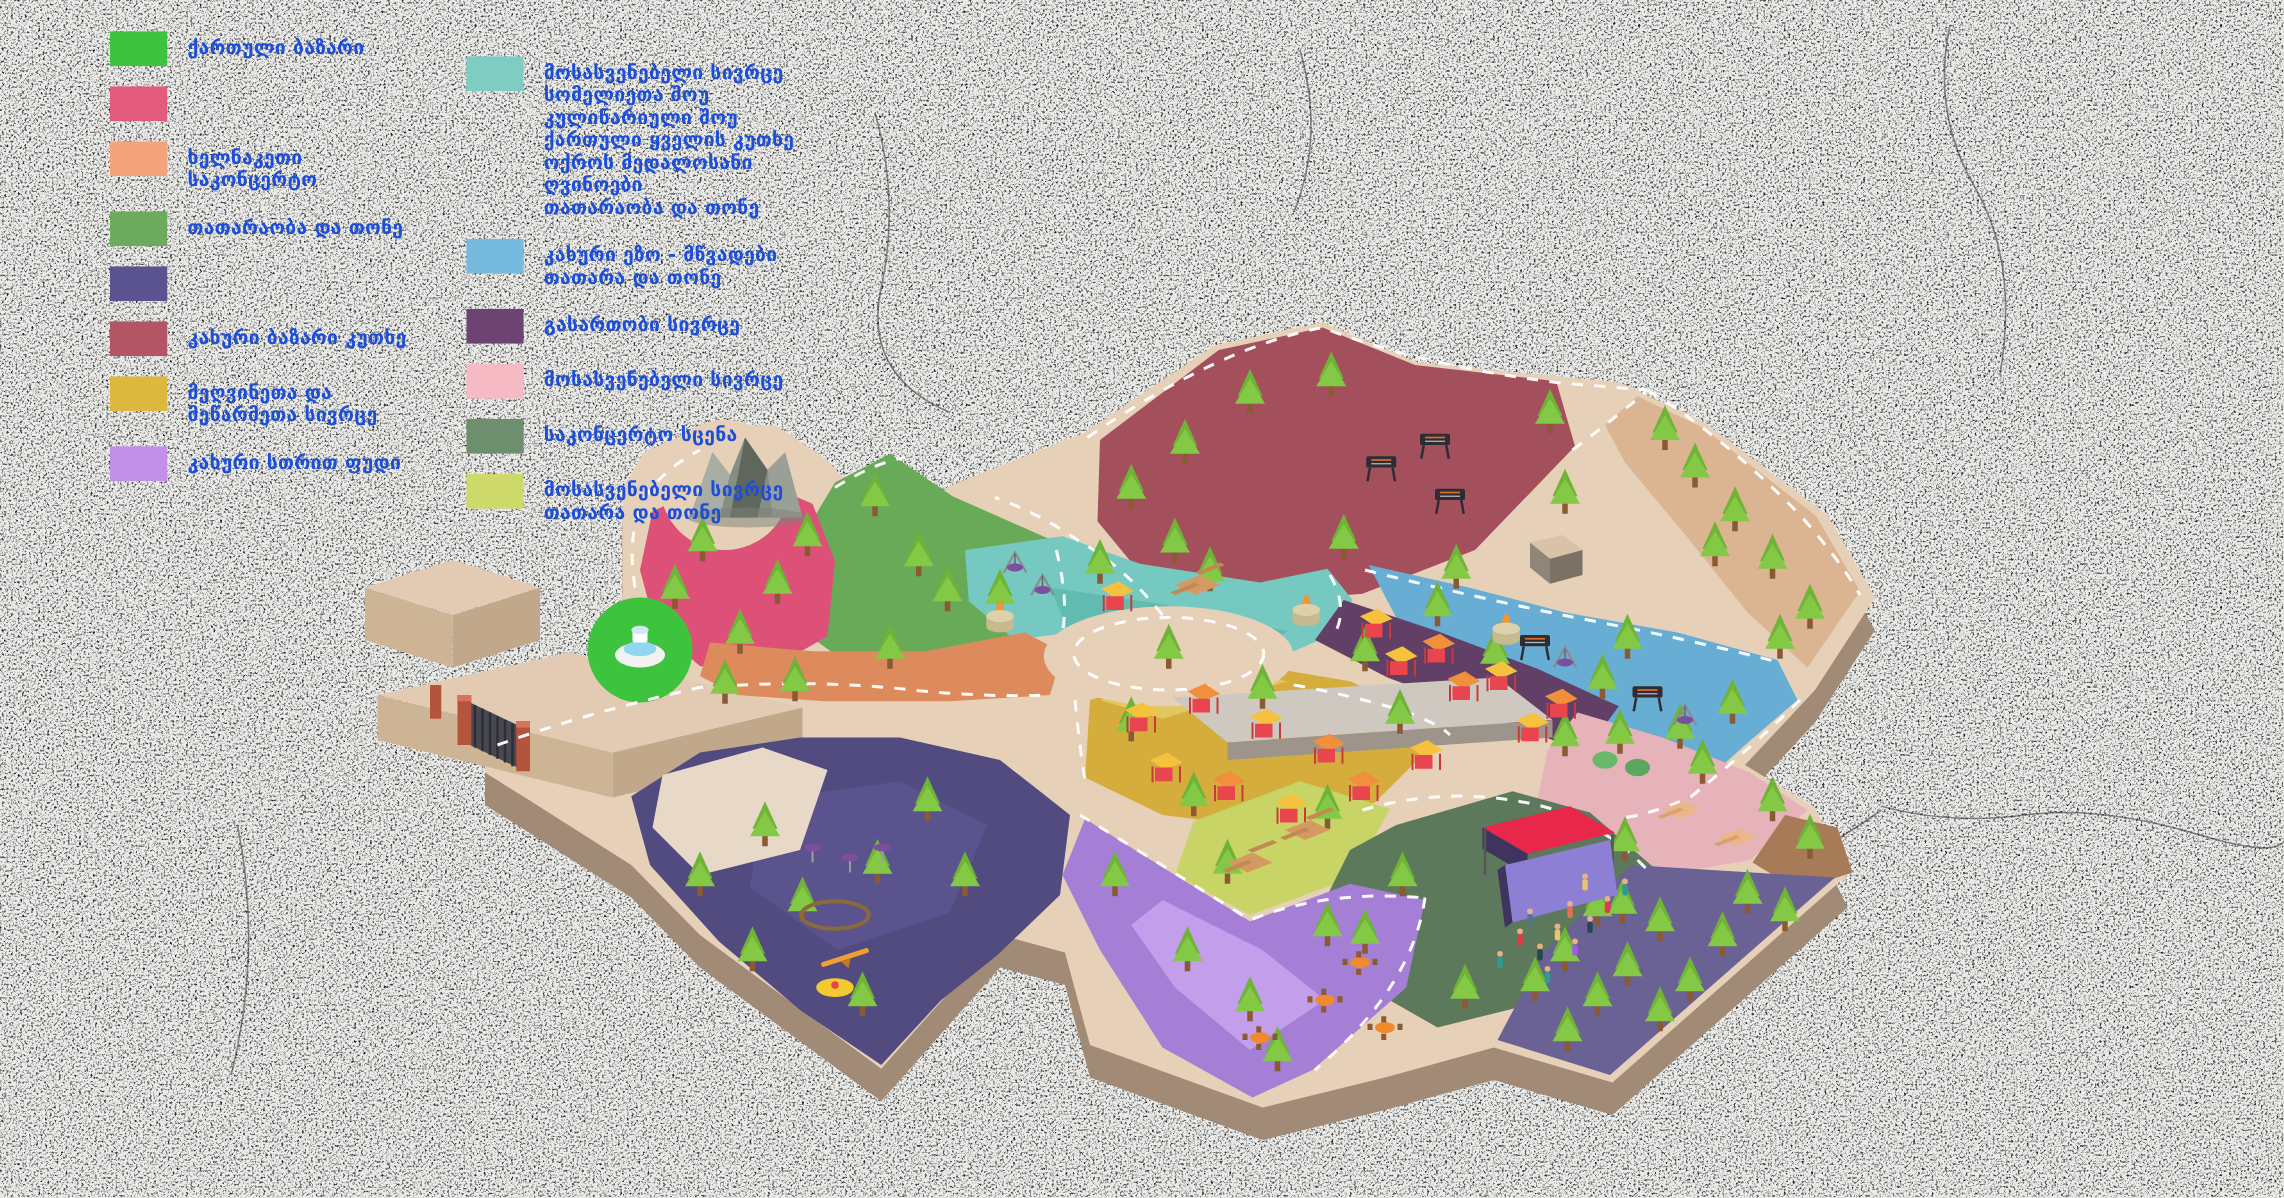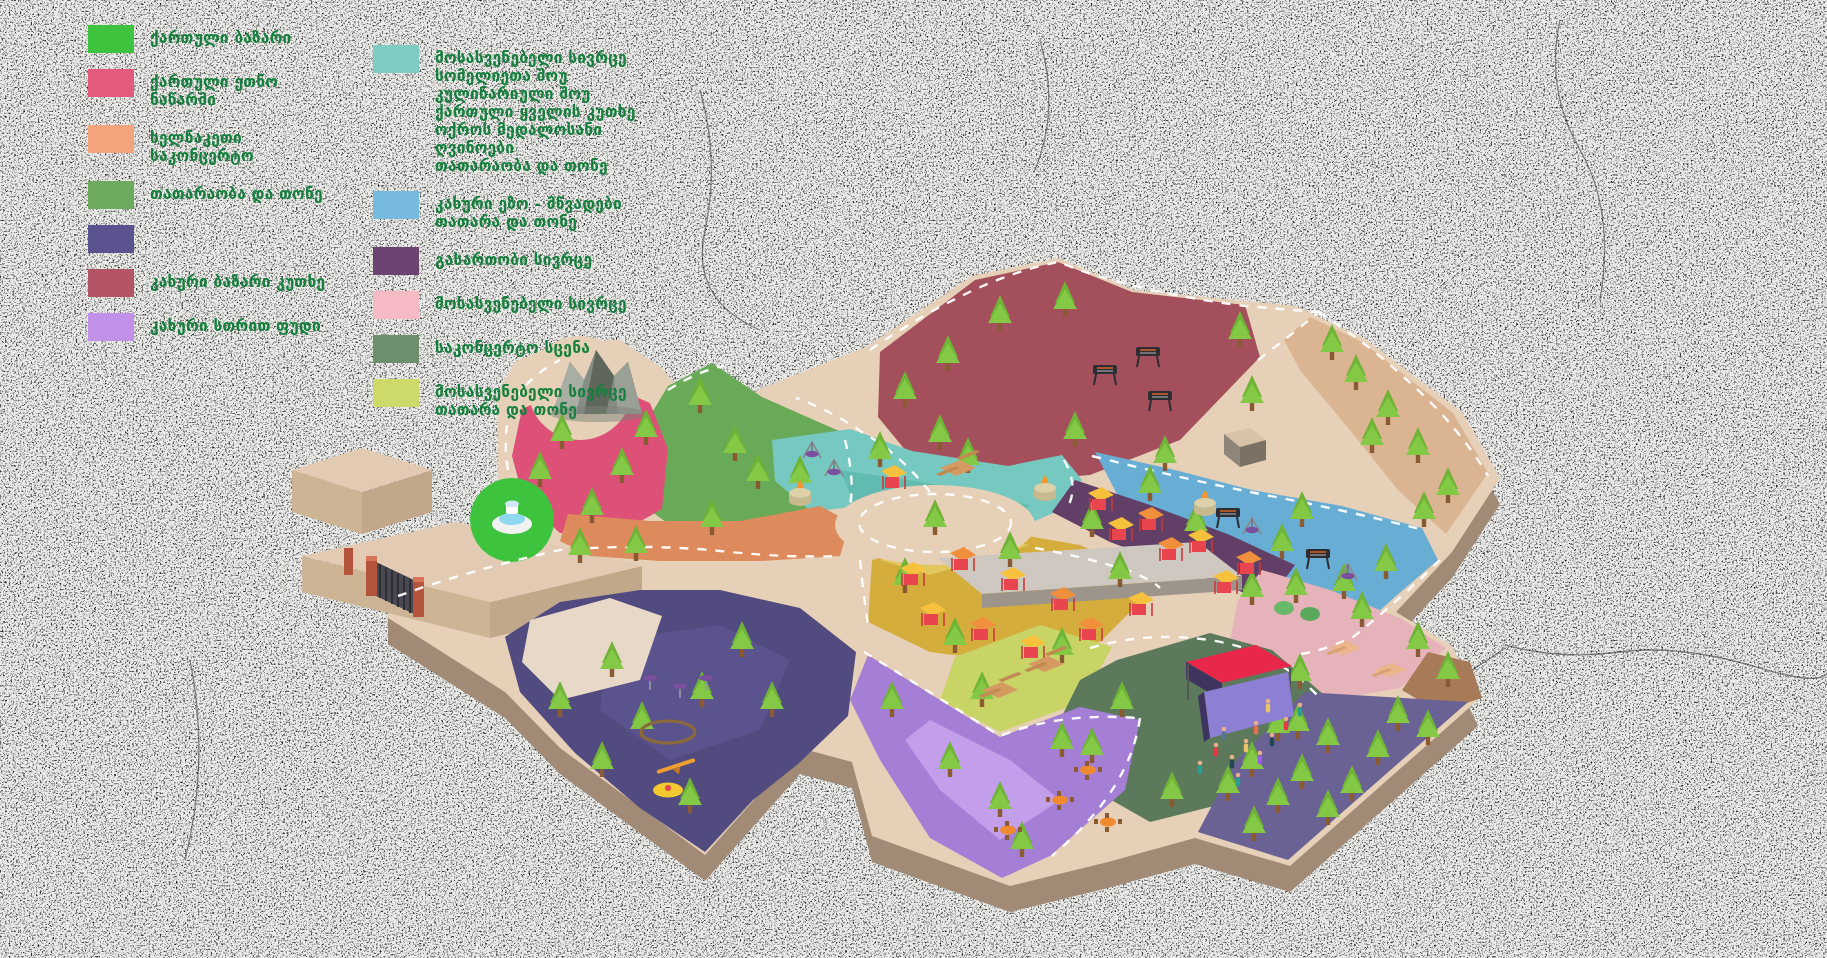--- a/index.html
+++ b/index.html
@@ -5,21 +5,21 @@
   html,body{margin:0;padding:0;}
   body{width:1827px;height:958px;overflow:hidden;position:relative;
        font-family:"DejaVu Sans",sans-serif;background:#ebebe9;}
   #stage-wrap{position:absolute;inset:0;}
   svg.mapsvg{position:absolute;left:0;top:0;}
   .legend{position:absolute;top:25px;left:88px;display:flex;gap:30px;z-index:5;}
   .legend-col{display:flex;flex-direction:column;gap:16px;width:255px;}
   .legend-col.c2{width:300px;margin-top:20px;}
   .legend-row{display:flex;align-items:flex-start;gap:16px;}
   .sw{width:46px;height:28px;flex:0 0 46px;display:block;}
-  .legend-label{font-size:15.5px;line-height:18px;color:#15803d;font-weight:600;
+  .legend-label{font-size:15.5px;line-height:18px;color:#1d4ed8;font-weight:600;
                 white-space:pre-line;padding-top:4px;letter-spacing:.2px;}
 </style>
 </head>
 <body>
 
 <div id="stage-wrap">
 
 <svg class="mapsvg" width="1827" height="958" viewBox="0 0 1827 958">
   <defs>
     <filter id="paper" x="0" y="0" width="100%" height="100%">
@@ -384,21 +384,20 @@
     <div class="legend-row">
       <svg class="sw">
             <rect width="46" height="28" fill="#3ec33e"></rect>
           </svg>
       <div class="legend-label">ქართული ბაზარი</div>
     </div>
     <div class="legend-row">
       <svg class="sw">
             <rect width="46" height="28" fill="#e25b7d"></rect>
           </svg>
-      <div class="legend-label">ქართული ეთნო ნაწარმი</div>
     </div>
     <div class="legend-row">
       <svg class="sw">
             <rect width="46" height="28" fill="#f4a47d"></rect>
           </svg>
       <div class="legend-label">ხელნაკეთი საკონცერტო</div>
     </div>
     <div class="legend-row">
       <svg class="sw">
             <rect width="46" height="28" fill="#6cab5e"></rect>
@@ -408,20 +407,27 @@
     <div class="legend-row">
       <svg class="sw">
             <rect width="46" height="28" fill="#5b5290"></rect>
           </svg>
     </div>
     <div class="legend-row">
       <svg class="sw">
             <rect width="46" height="28" fill="#b45566"></rect>
           </svg>
       <div class="legend-label">კახური ბაზარი კუთხე</div>
+    </div>
+    <div class="legend-row">
+      <svg class="sw">
+            <rect width="46" height="28" fill="#ddb83f"></rect>
+          </svg>
+      <div class="legend-label">მეღვინეთა და
+მეწარმეთა სივრცე</div>
     </div>
     <div class="legend-row">
       <svg class="sw">
             <rect width="46" height="28" fill="#c28fe9"></rect>
           </svg>
       <div class="legend-label">კახური სთრით ფუდი</div>
     </div>
   </div>
   <div class="legend-col c2">
     <div class="legend-row">

